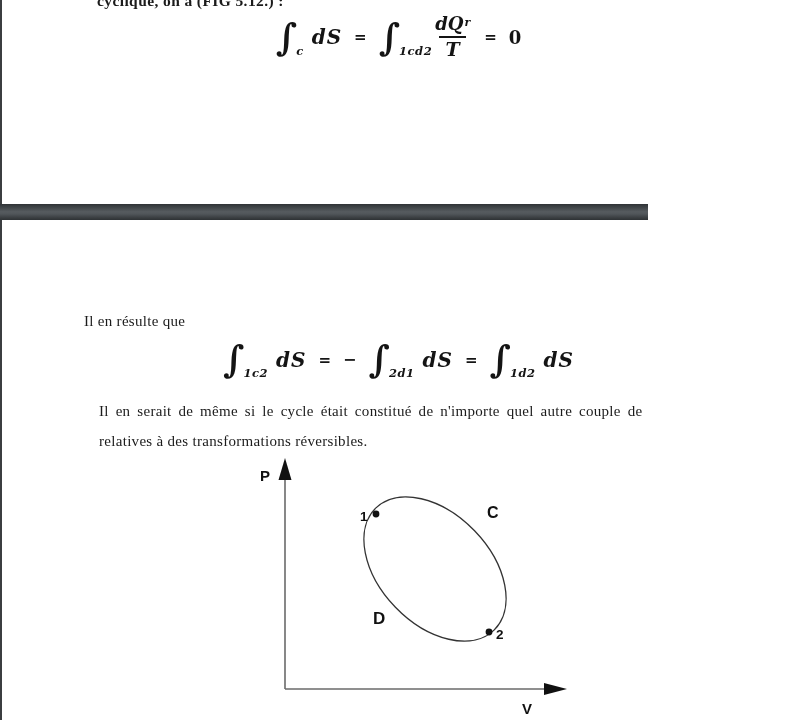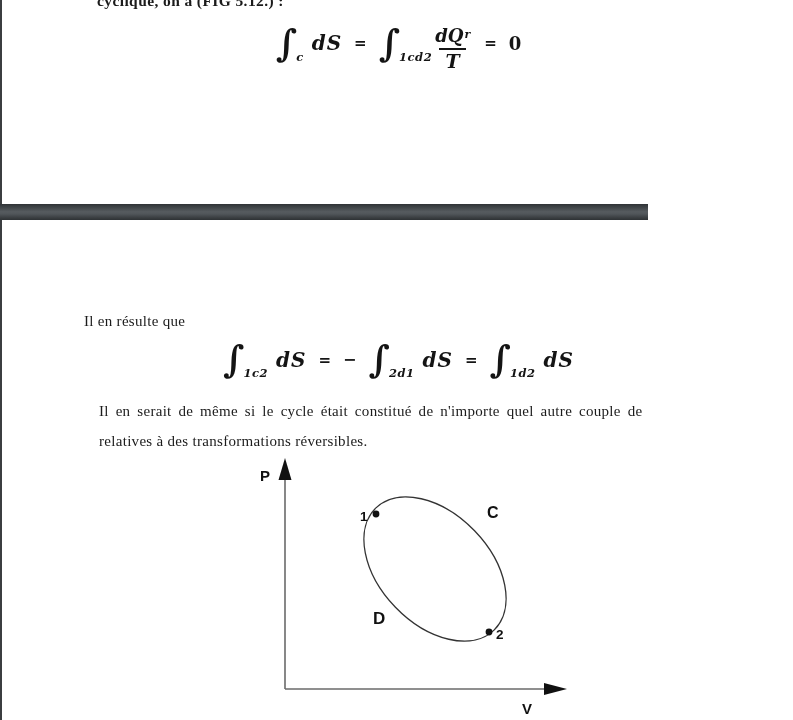--- a/index.html
+++ b/index.html
@@ -46,21 +46,21 @@
   #formula1 { top:14px; }
   #formula2 { top:122px; }
   .int { display:inline-flex; align-items:flex-end; }
   .int-glyph { font-size:37px; line-height:.95; font-style:italic; }
   .int-sub { font-size:11.5px; font-style:italic; transform:translate(-1px,3px); letter-spacing:.5px; }
   .ds { font-size:20px; margin-left:7px; letter-spacing:1px; }
   .op { font-size:15px; font-style:normal; font-weight:bold; margin:0 12px; }
   .minus { font-size:16px; font-weight:bold; margin-right:12px; }
   .zero { font-size:18px; font-style:normal; }
   .frac { display:inline-flex; flex-direction:column; align-items:center; margin:0 2px; }
-  .frac-num { font-size:18px; line-height:1.1; display:flex; align-items:flex-start;margin-top:12px; }
+  .frac-num { font-size:18px; line-height:1.1; display:flex; align-items:flex-start; }
   .frac-num-sub { font-size:11px; transform:translateY(3px); margin-left:1px; }
   .frac-bar { width:27px; height:2px; background:#141414; margin:2px 0 1px; }
   .frac-den { font-size:19px; line-height:1.15; }
 
   
   #pv-diagram { position:absolute; left:240px; top:232px; }
   .axis-label { font-family:"Liberation Sans",sans-serif; font-weight:bold; fill:#111; }
   .point-label { font-family:"Liberation Sans",sans-serif; font-weight:bold; fill:#111; }
 </style>
 </head>

